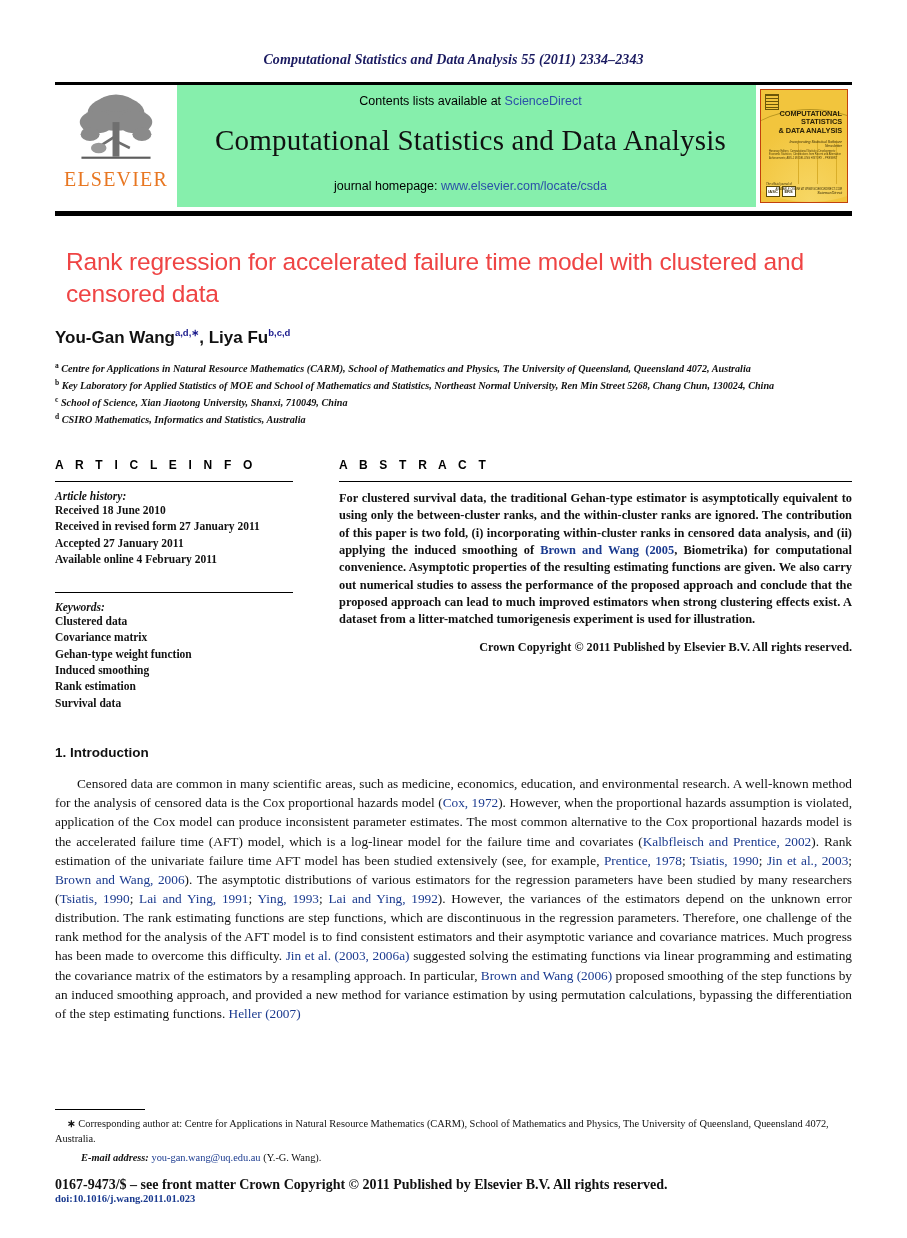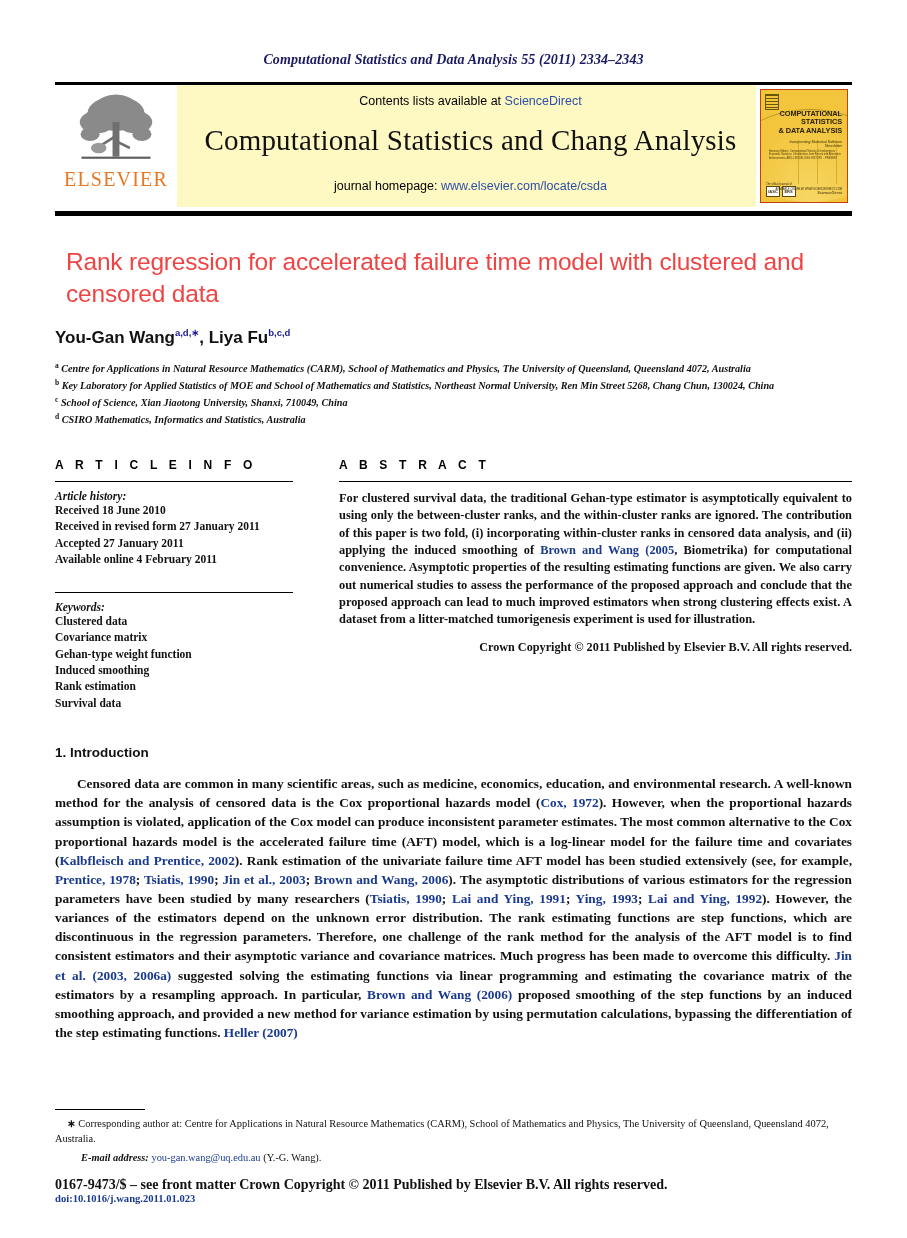--- a/index.html
+++ b/index.html
@@ -56,21 +56,21 @@
   .els-word {
     font-family: "Liberation Serif", serif;
     font-size: 20px;
     letter-spacing: 1.2px;
     color: #E87722;
     margin-top: 2px;
     line-height: 1;
   }
   .center-box {
     flex: 1 1 auto;
-    background: #fef9c3;
+    background: #86efac;
     border-top: 3px solid #000;
     text-align: center;
     padding: 9px 0 8px 8px;
     box-sizing: border-box;
     position: relative;
   }
   .contents-line {
     font-family: "Liberation Sans", sans-serif;
     font-size: 12.5px;
     color: #000;
@@ -254,21 +254,21 @@
   h2.secnum {
     font-family: "Liberation Sans", sans-serif;
     font-size: 13.5px;
     font-weight: bold;
     margin: 0 0 14px 0;
     color: #111;
   }
   p.body {
     font-family: "Liberation Serif", serif;
     font-size: 13.3px;
-    font-weight: bold;
+    font-weight: normal;
     line-height: 1.44;
     text-align: justify;
     margin: 0;
     text-indent: 22px;
     color: #111;
   }
 
   
   .footnotes { position: absolute; left: 55px; right: 55px; bottom: 34px; }
   .fn-rule { width: 90px; border-top: 1px solid #000; margin-bottom: 7px; }
@@ -322,21 +322,21 @@
         <ellipse cx="30" cy="66" rx="9" ry="6" fill="#9a9a9a"></ellipse>
         <rect x="10" y="76" width="80" height="2.5" fill="#5d5d5d"></rect>
       </svg>
       <div class="els-word">ELSEVIER</div>
     </div>
 
     <div class="center-box">
       <div class="contents-line">
         <span>Contents lists available at </span><span class="sd-link">ScienceDirect</span>
       </div>
-      <div class="journal-name">Computational Statistics and Chang Analysis</div>
+      <div class="journal-name">Computational Statistics and Data Analysis</div>
       <div class="homepage-line">
         <span>journal homepage: </span><span class="hp-link">www.elsevier.com/locate/csda</span>
       </div>
     </div>
 
     <div class="cover-box">
       <div class="cover">
         <div class="cov-arc"></div>
         <div class="cov-bars"></div>
         <div class="cov-logo"></div>

